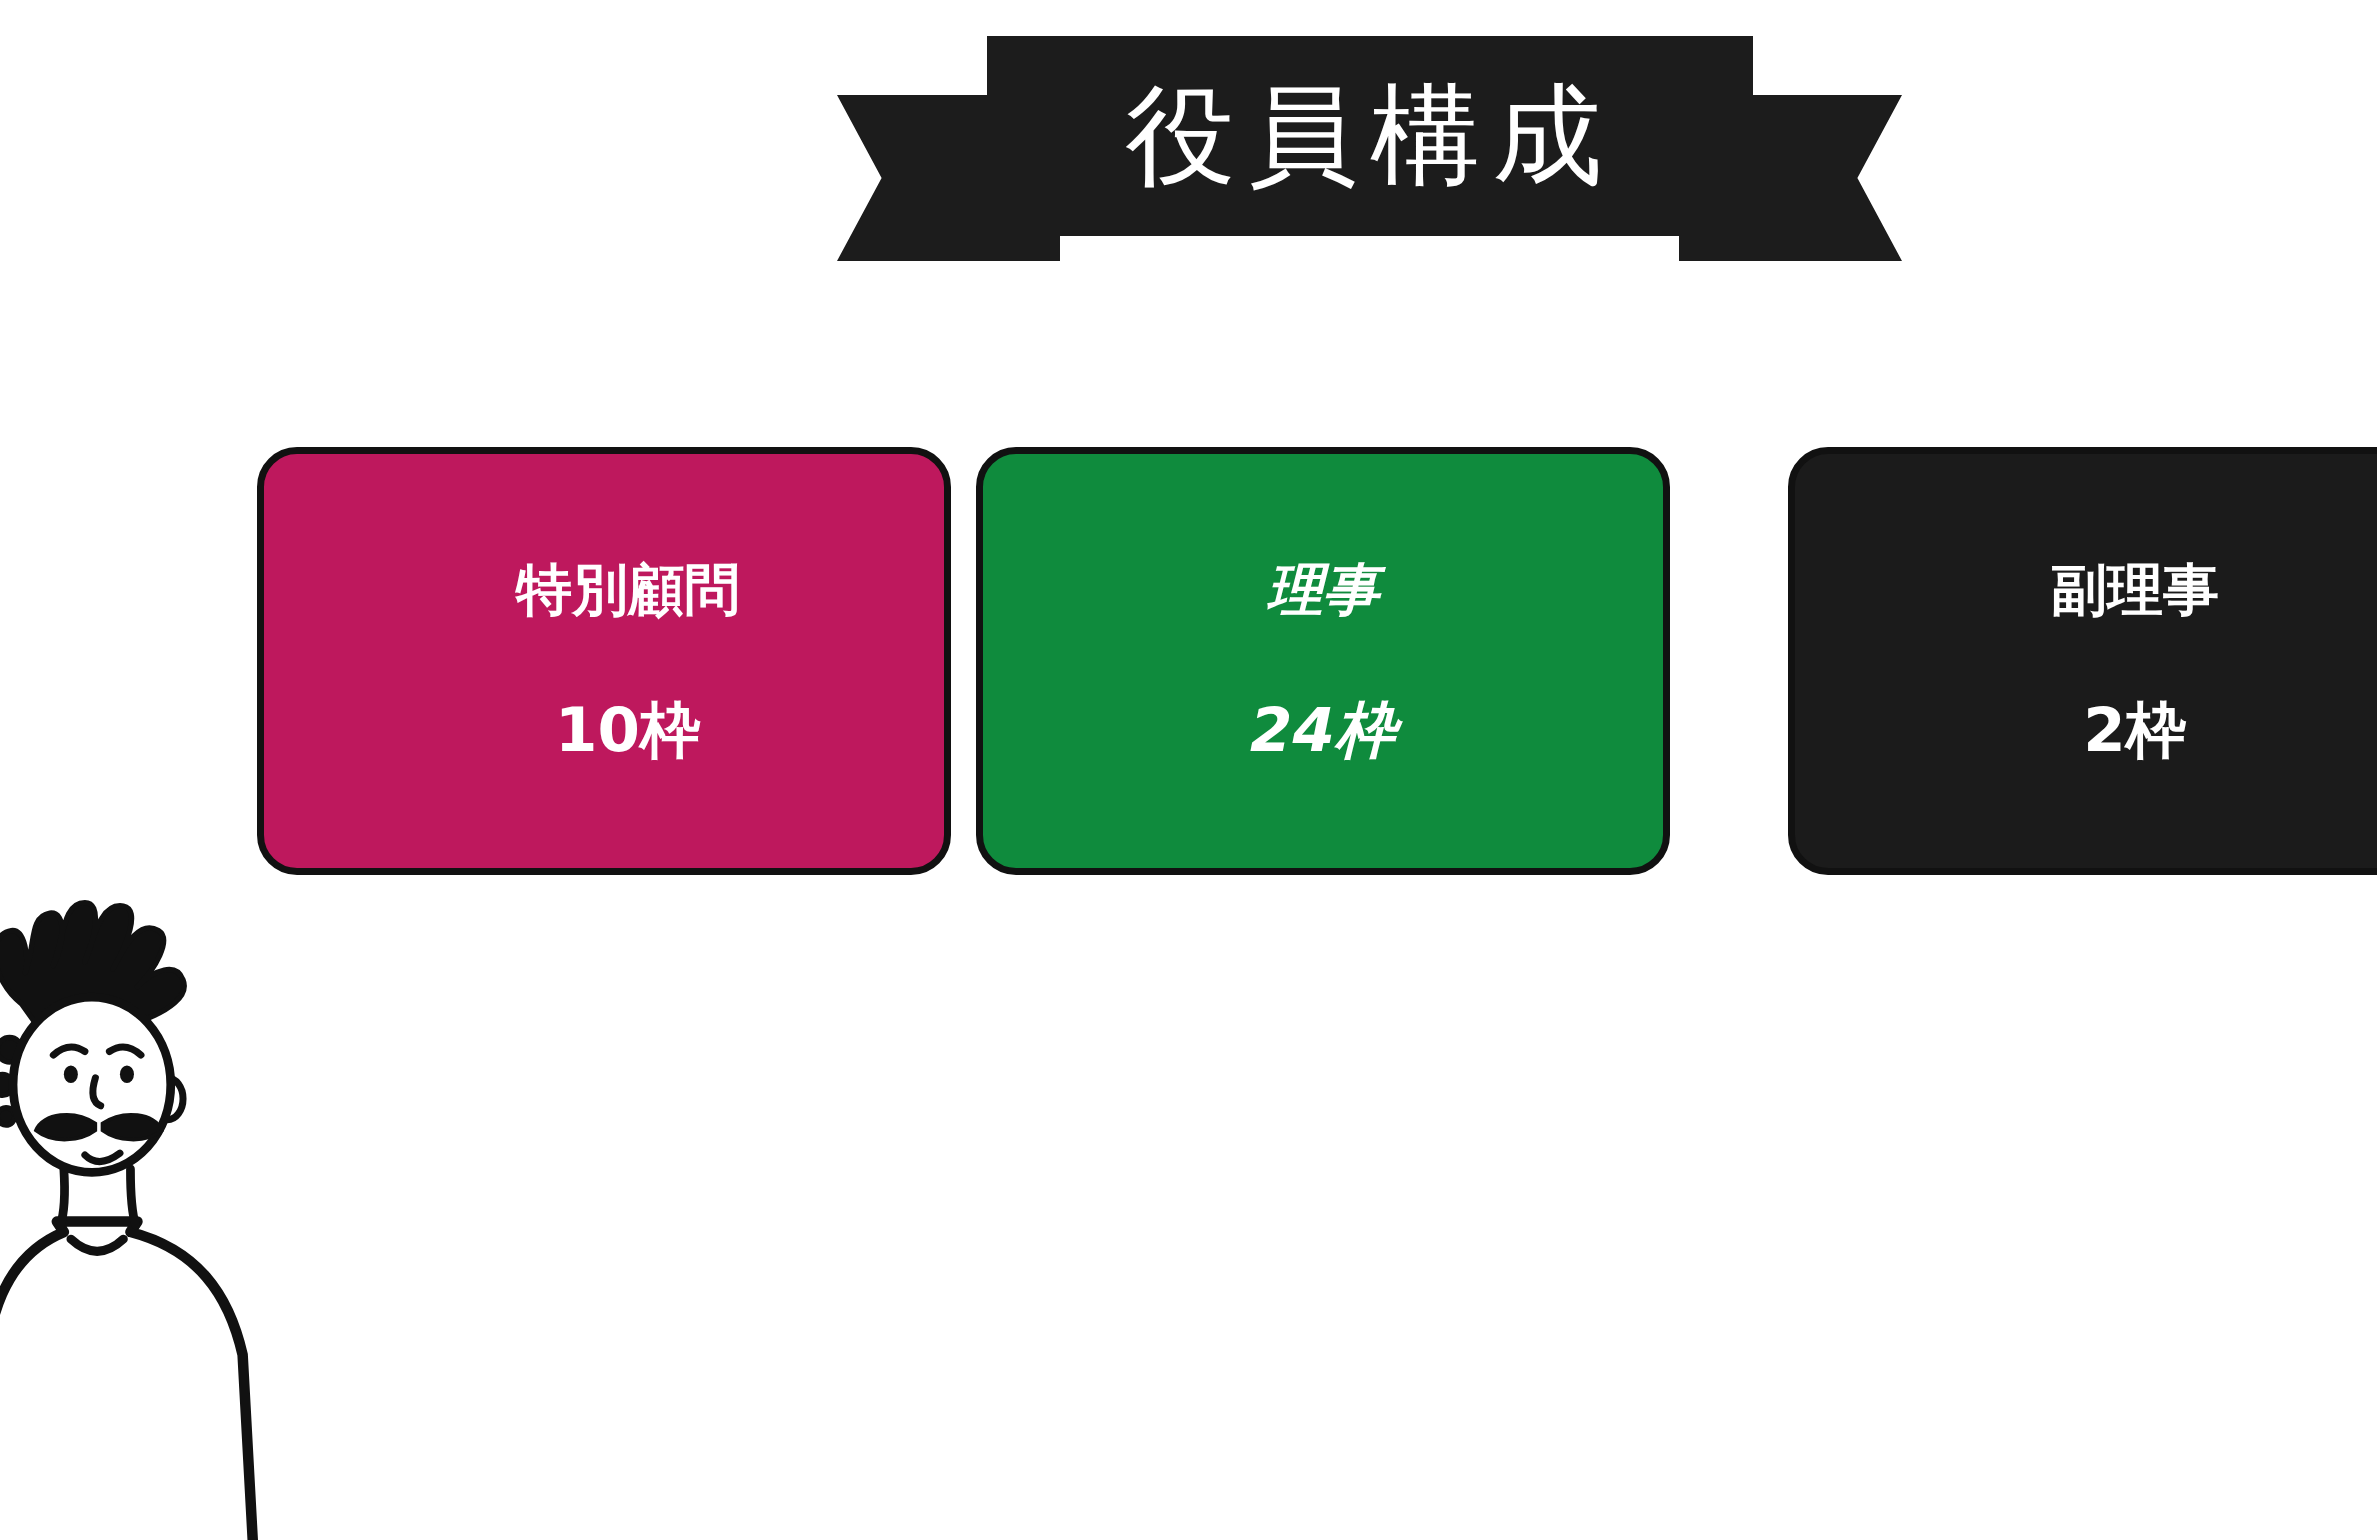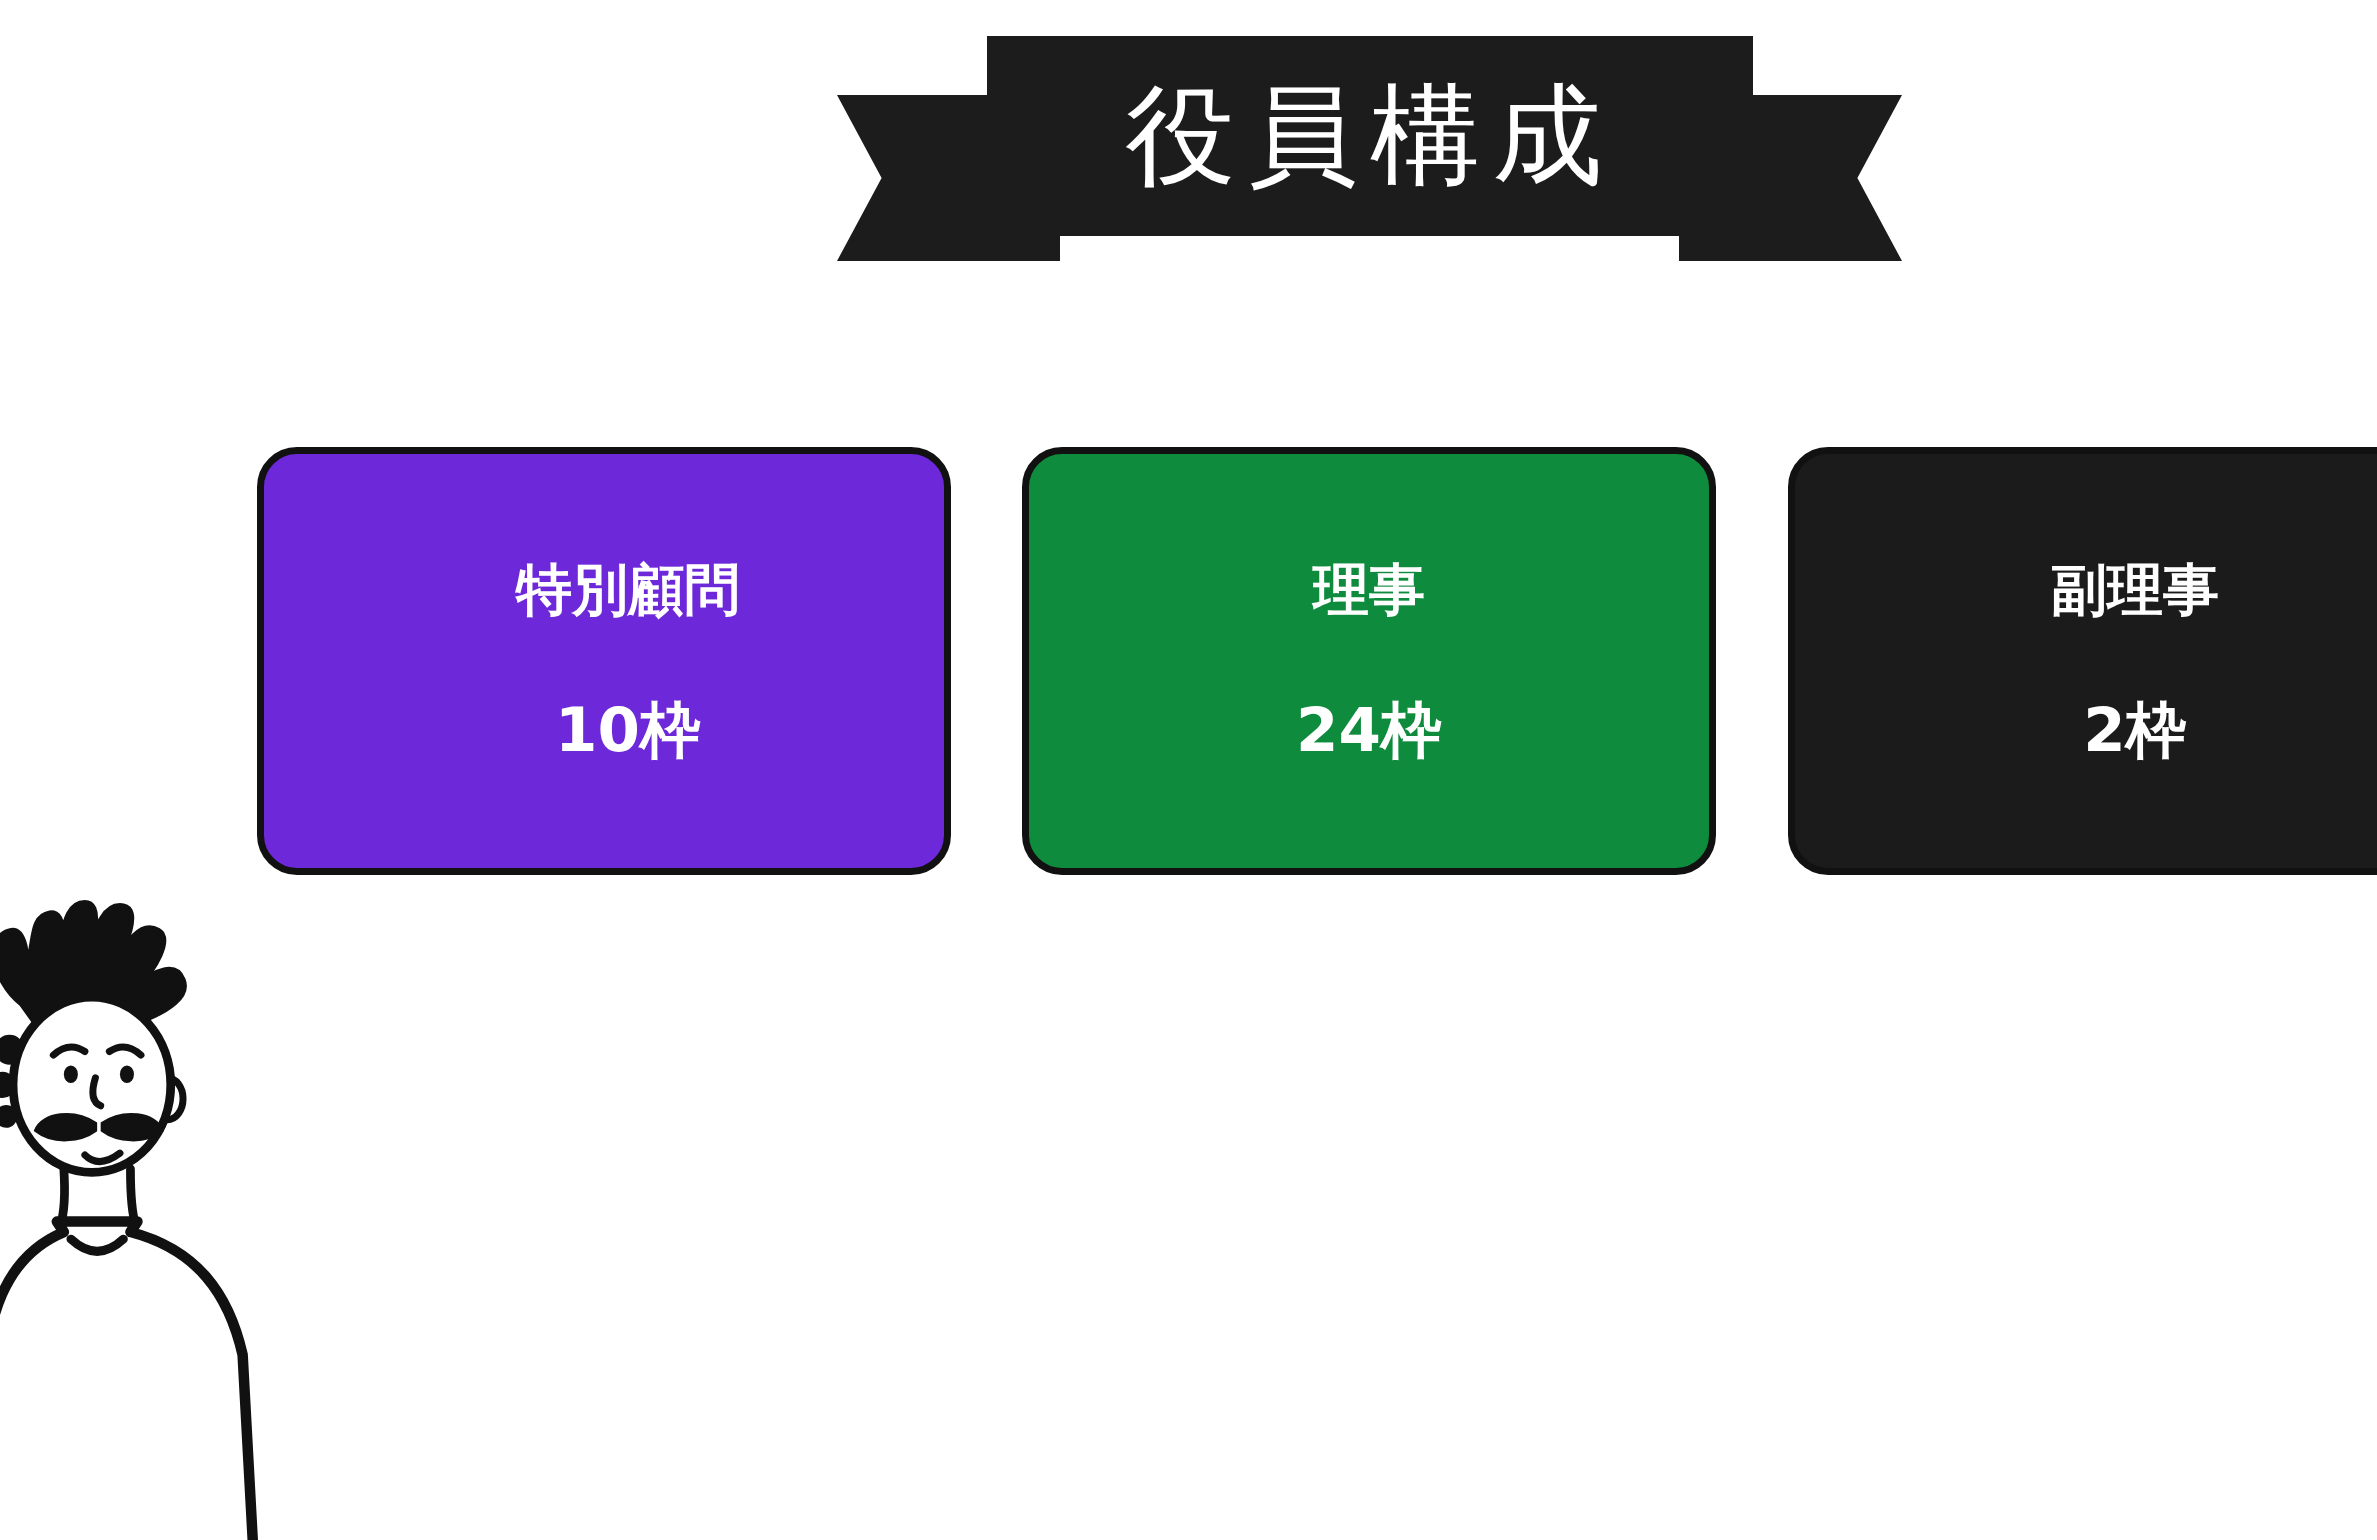--- a/index.html
+++ b/index.html
@@ -61,21 +61,21 @@
     border-radius: 40px;
     display: flex;
     flex-direction: column;
     align-items: center;
     justify-content: center;
     gap: 81px;
     font-weight: 700;
     text-align: center;
   }
   .card-0 { left: 257px; }
-  .card-1 { left: 1022px; }
+  .card-1 { left: 976px; font-style: italic; }
   .card-2 { left: 1788px; }
   .card-3 { left: 1022px; top: 953px; }
   .card-title { font-size: 56px; line-height: 1; }
   .card-slots { font-size: 61px; line-height: 1; }
 
   
   .man-wrap {
     position: absolute;
     left: -14.3px;
     bottom: -2.9px;
@@ -94,21 +94,21 @@
 <div class="page">
 
   <div class="banner">
     <div class="tail tail-left" style="background: rgb(28, 28, 28);"></div>
     <div class="tail tail-right" style="background: rgb(28, 28, 28);"></div>
     <div class="banner-center" style="background: rgb(28, 28, 28);">
       <span class="banner-title" style="color: rgb(255, 255, 255);">役員構成</span>
     </div>
   </div>
 
-  <div class="card card-0" style="background: #6d28d9; color: rgb(255, 255, 255); padding-left: 48px;">
+  <div class="card card-0" style="background: #be185d; color: rgb(255, 255, 255); padding-left: 48px;">
     <div class="card-title">特別顧問</div>
     <div class="card-slots">10枠</div>
   </div>
 
   <div class="card card-1" style="background: rgb(15, 139, 61); color: rgb(255, 255, 255);">
     <div class="card-title">理事</div>
     <div class="card-slots">24枠</div>
   </div>
 
   <div class="card card-2" style="background: rgb(27, 27, 27); color: rgb(255, 255, 255);">

